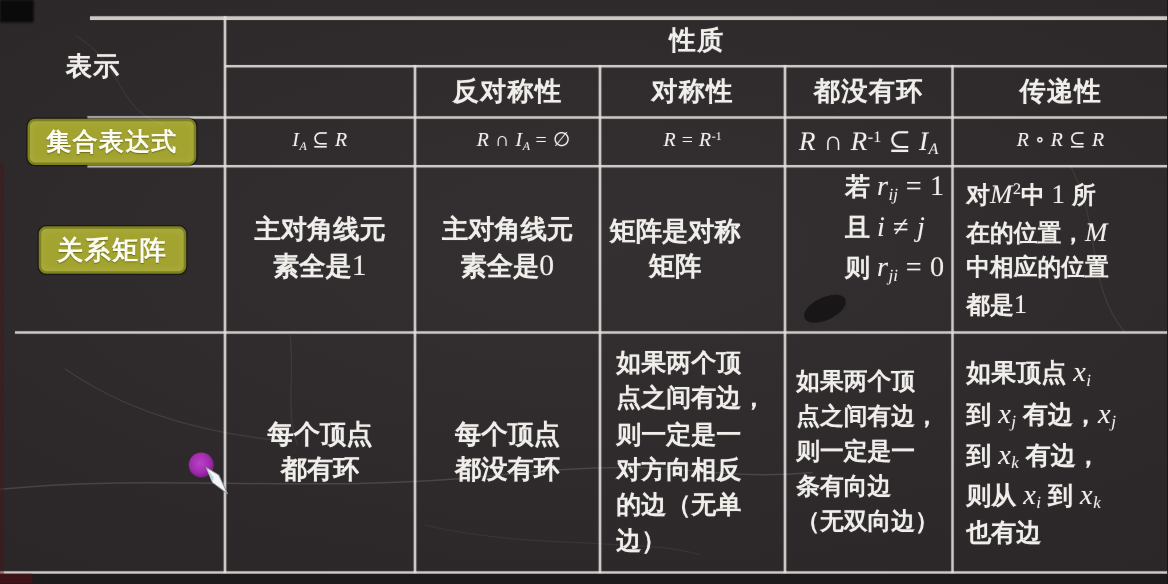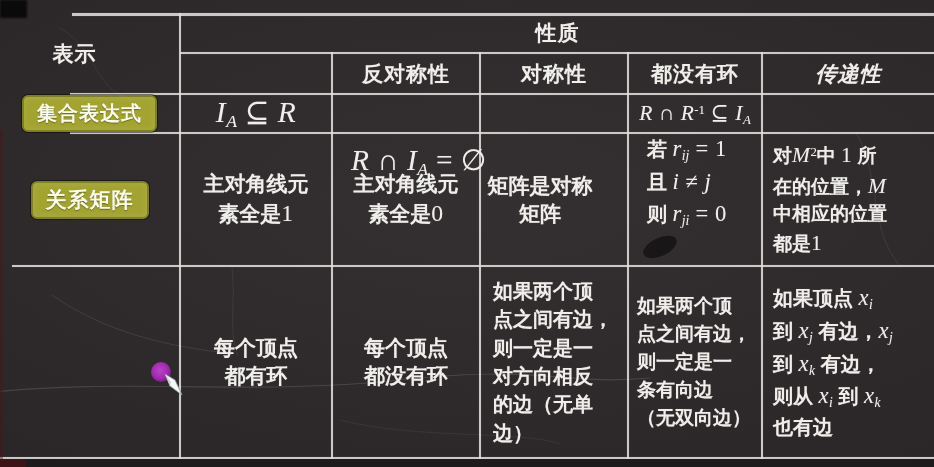--- a/index.html
+++ b/index.html
@@ -12,21 +12,21 @@
   
   .gl{position:absolute;background:rgba(224,223,219,0.88);box-shadow:0 0 1px rgba(255,255,255,.35);}
   
   .cell{
     position:absolute;display:flex;align-items:center;justify-content:center;
     color:#efeeea;font-weight:700;text-align:center;line-height:1.32;
     text-shadow:0 0 1px rgba(255,255,255,.28);
   }
   .cell.left{justify-content:flex-start;text-align:left;}
   .hdr{font-size:21px;letter-spacing:1px;}
-  .formula{font-size:26px;}
+  .formula{font-size:14px;}
   .formula.sm{font-size:19px;align-items:center;}
   .body20{font-size:20px;}
   .body19{font-size:19px;}
   .body21{font-size:21px;}
   .math{font-family:"Liberation Serif","DejaVu Serif",serif;font-weight:400;font-size:1.13em;letter-spacing:.5px;}
   .math i{font-style:italic;}
   .math sub,.math sup{font-size:.6em;letter-spacing:0;}
   .math sub{vertical-align:-.28em;}
   .math sup{vertical-align:.5em;}
   
@@ -61,49 +61,55 @@
   <div class="gl" style="left:331px;top:52px;width:2px;height:407px;"></div>
   <div class="gl" style="left:479px;top:52px;width:2px;height:407px;"></div>
   <div class="gl" style="left:627px;top:52px;width:2px;height:407px;"></div>
   <div class="gl" style="left:761px;top:52px;width:2px;height:407px;"></div>
 
   <div class="cell hdr" style="left:0;top:14px;width:149px;height:79px;">表示</div>
   <div class="cell hdr" style="left:181px;top:14px;width:753px;height:38px;padding-right:40px;">性质</div>
   <div class="cell hdr" style="left:333px;top:54px;width:146px;height:39px;">反对称性</div>
   <div class="cell hdr" style="left:481px;top:54px;width:146px;height:39px;">对称性</div>
   <div class="cell hdr" style="left:629px;top:54px;width:132px;height:39px;">都没有环</div>
-  <div class="cell hdr" style="left:763px;top:54px;width:171px;height:39px;font-style:italic;">传递性</div>
+  <div class="cell hdr" style="left:763px;top:54px;width:171px;height:39px;">传递性</div>
 
   <div class="badge-cell" style="left:0;top:95px;width:179px;height:37px;justify-content:center;">
     <span class="badge" style="font-size:20px;">集合表达式</span>
   </div>
   <div class="badge-cell" style="left:0;top:134px;width:179px;height:131px;">
     <span class="badge">关系矩阵</span>
   </div>
 
   <div class="cell formula" style="left:181px;top:95px;width:150px;height:37px;">
       <span><span class="math"><i>I</i><sub><i>A</i></sub> ⊆ <i>R</i></span></span>
     </div>
-  <div class="cell formula" style="left:333px;top:95px;width:172px;height:37px;margin-top:48px;">
+  <div class="cell formula" style="left:333px;top:95px;width:172px;height:37px;">
       <span><span class="math"><i>R</i> ∩ <i>I</i><sub><i>A</i></sub> = ∅</span></span>
+    </div>
+  <div class="cell formula" style="left:481px;top:95px;width:146px;height:37px;">
+      <span><span class="math"><i>R</i> = <i>R</i><sup>-1</sup></span></span>
     </div>
   <div class="cell formula sm" style="left:629px;top:95px;width:132px;height:37px;">
       <span><span class="math"><i>R</i> ∩ <i>R</i><sup>-1</sup> ⊆ <i>I</i><sub><i>A</i></sub></span></span>
+    </div>
+  <div class="cell formula" style="left:763px;top:95px;width:171px;height:37px;">
+      <span><span class="math"><i>R</i> ∘ <i>R</i> ⊆ <i>R</i></span></span>
     </div>
 
   <div class="cell body21" style="left:181px;top:134px;width:150px;height:131px;">
       <span>主对角线元<br>素全是<span class="math">1</span></span>
     </div>
   <div class="cell body21" style="left:333px;top:134px;width:146px;height:131px;">
       <span>主对角线元<br>素全是<span class="math">0</span></span>
     </div>
   <div class="cell body21" style="left:481px;top:134px;width:118px;height:131px;">
       <span>矩阵是对称<br>矩阵</span>
     </div>
-  <div class="cell body20 left" style="left:629px;top:134px;width:132px;height:96px;padding-left:18px;line-height:1.4;">
+  <div class="cell body20 left" style="left:658px;top:134px;width:132px;height:96px;padding-left:18px;line-height:1.4;">
       <span>若 <span class="math"><i>r</i><sub><i>ij</i></sub> = 1</span><br>且 <span class="math"><i>i</i> ≠ <i>j</i></span><br>则 <span class="math"><i>r</i><sub><i>ji</i></sub> = 0</span></span>
     </div>
   <div class="cell body19 left" style="left:763px;top:134px;width:163px;height:131px;padding-left:10px;line-height:1.42;">
       <span>对<span class="math"><i>M</i><sup>2</sup></span>中 <span class="math">1</span> 所<br>在的位置，<span class="math"><i>M</i></span><br>中相应的位置<br>都是<span class="math">1</span></span>
     </div>
 
   <div class="cell body21" style="left:181px;top:267px;width:150px;height:190px;">
       <span>每个顶点<br>都有环</span>
     </div>
   <div class="cell body21" style="left:333px;top:267px;width:146px;height:190px;">

